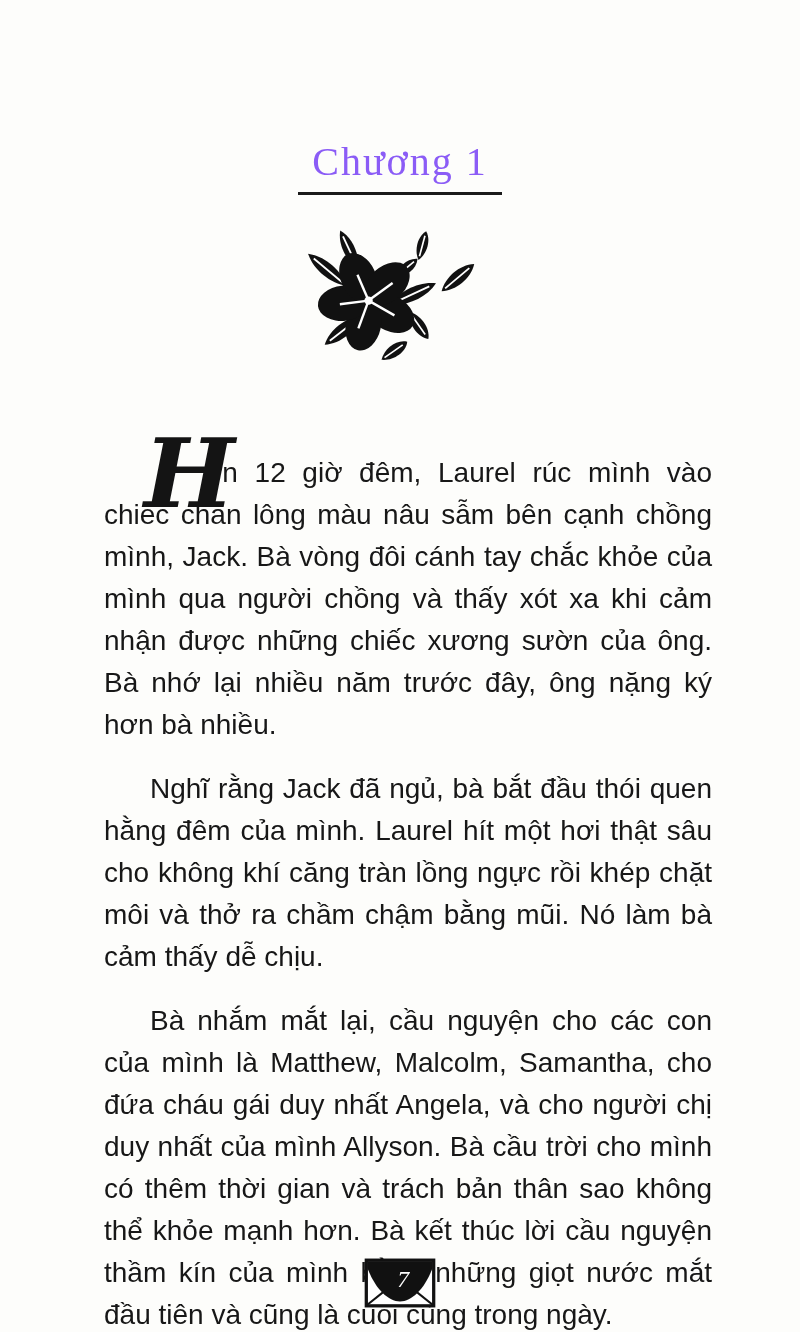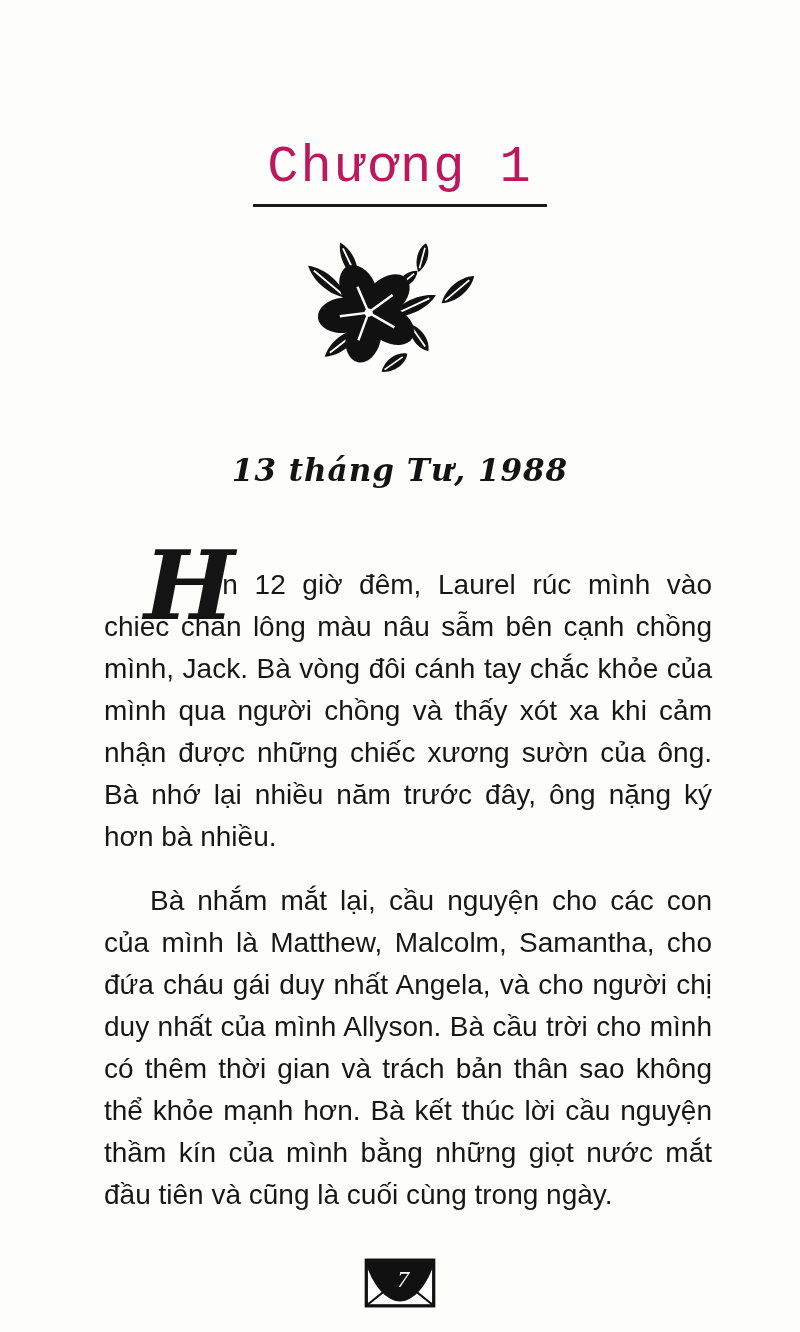--- a/index.html
+++ b/index.html
@@ -9,24 +9,24 @@
     margin:0 auto;
     background:#fdfdfb;
     color:#161616;
     overflow:hidden;
     font-family:"Liberation Sans", sans-serif;
   }
   
   .chapter-head{margin-top:138px;text-align:center;}
   .chapter-head .title{
     display:inline-block;
-    font-family:Liberation Mono, monospace;
-    font-size:52px;
+    font-family:Liberation Serif, serif;
+    font-size:40px;
     letter-spacing:2px;
-    color:#be185d;
+    color:#8b5cf6;
     padding:0 14px 7px 14px;
     border-bottom:3px solid #1a1a1a;
   }
   
   .ornament{margin-top:24px;text-align:center;}
   .ornament svg{display:inline-block;}
   
   .dateline{
     margin-top:64px;
     text-align:center;
@@ -152,26 +152,26 @@
             <line x1="86" y1="88" x2="55" y2="92"></line>
             <line x1="86" y1="88" x2="74" y2="60"></line>
             <line x1="86" y1="88" x2="112" y2="69"></line>
           </g>
           <circle cx="86" cy="88" r="4.5" fill="#fff"></circle>
         </g>
       </svg>
     </span>
   </div>
 
-  <div class="dateline">13 tháng Tư, 1988</div>
 
   <div class="body-text">
     <p class="para-first">
       <span class="dropcap">H</span><span>ơn 12 giờ đêm, Laurel rúc mình vào chiếc chăn lông màu nâu sẫm bên cạnh chồng mình, Jack. Bà vòng đôi cánh tay chắc khỏe của mình qua người chồng và thấy xót xa khi cảm nhận được những chiếc xương sườn của ông. Bà nhớ lại nhiều năm trước đây, ông nặng ký hơn bà nhiều.</span>
     </p>
+    <p class="para">Nghĩ rằng Jack đã ngủ, bà bắt đầu thói quen hằng đêm của mình. Laurel hít một hơi thật sâu cho không khí căng tràn lồng ngực rồi khép chặt môi và thở ra chầm chậm bằng mũi. Nó làm bà cảm thấy dễ chịu.</p>
     <p class="para">Bà nhắm mắt lại, cầu nguyện cho các con của mình là Matthew, Malcolm, Samantha, cho đứa cháu gái duy nhất Angela, và cho người chị duy nhất của mình Allyson. Bà cầu trời cho mình có thêm thời gian và trách bản thân sao không thể khỏe mạnh hơn. Bà kết thúc lời cầu nguyện thầm kín của mình bằng những giọt nước mắt đầu tiên và cũng là cuối cùng trong ngày.</p>
   </div>
 
   <div class="footer">
     <span>
       <svg width="72" height="50" viewBox="0 0 66 46" xmlns="http://www.w3.org/2000/svg">
         <rect x="2" y="2" width="62" height="42" fill="#fff" stroke="#111" stroke-width="3"></rect>
         <line x1="3" y1="43" x2="33" y2="19" stroke="#111" stroke-width="2"></line>
         <line x1="63" y1="43" x2="33" y2="19" stroke="#111" stroke-width="2"></line>
         <path d="M3,3 L63,3 L63,9 C56,28 44,40 33,40 C22,40 10,28 3,9 Z" fill="#111"></path>

